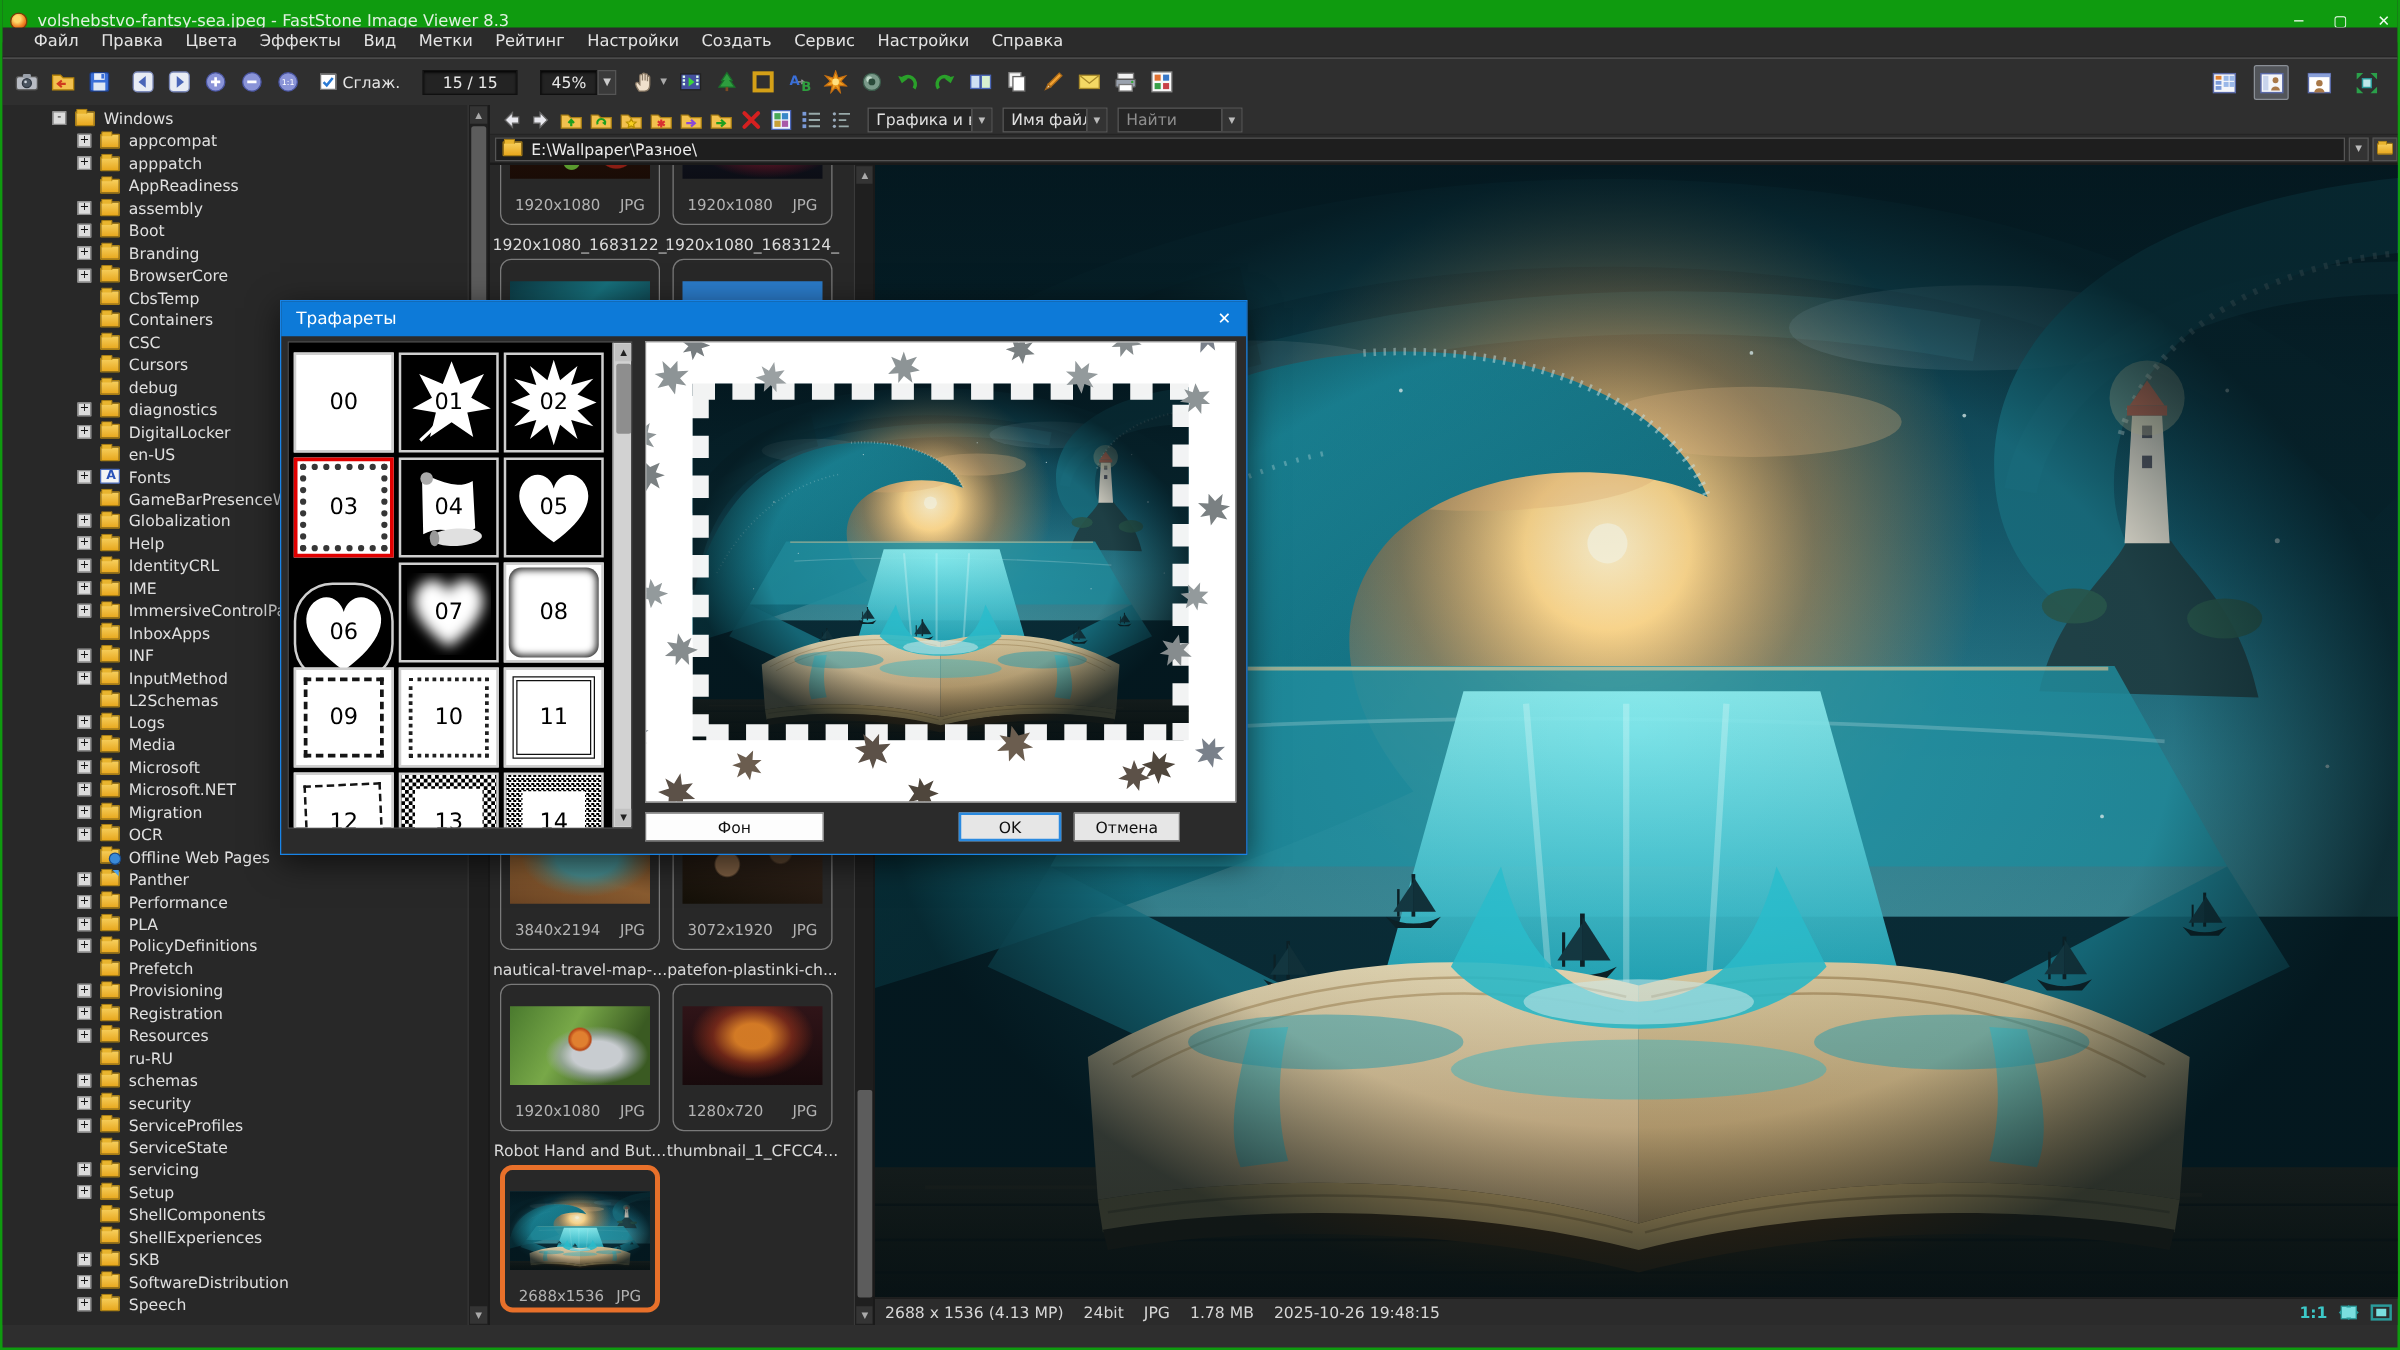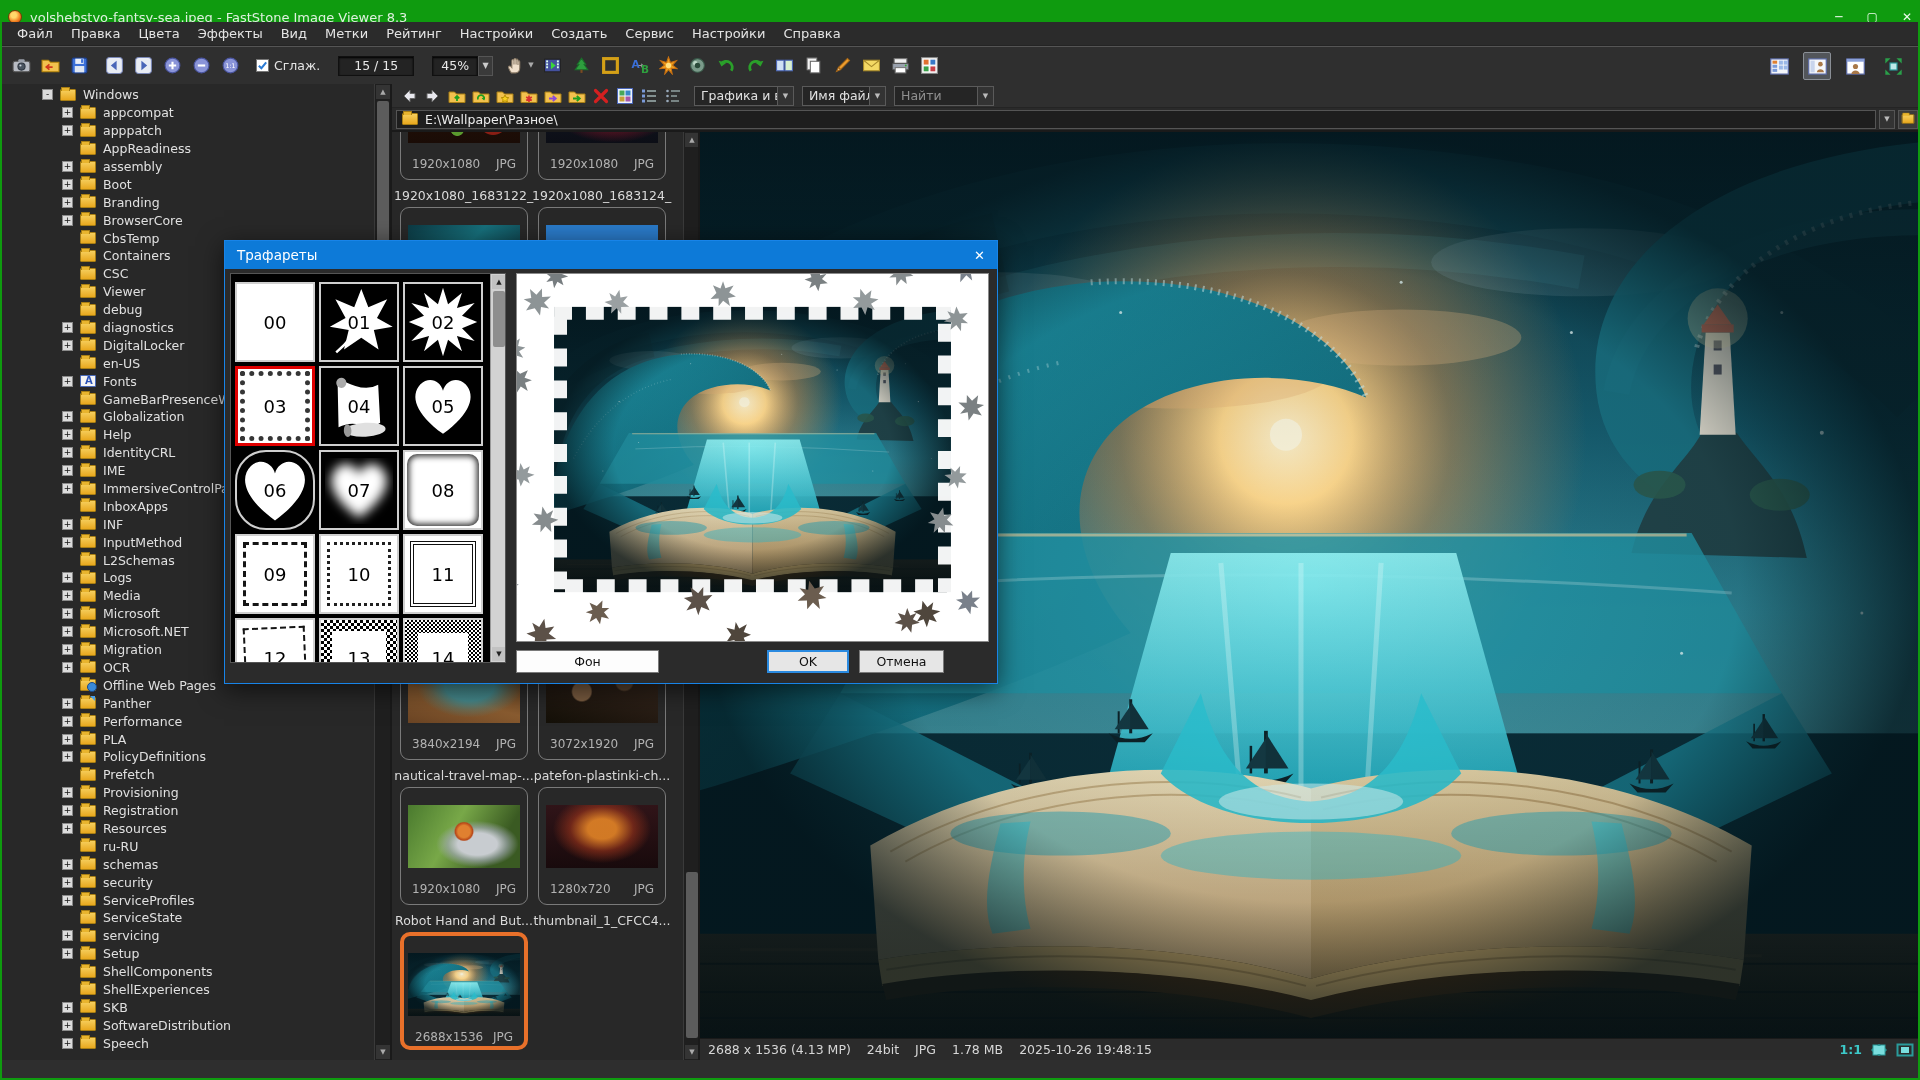--- a/index.html
+++ b/index.html
@@ -5,21 +5,21 @@
   html,body{margin:0;padding:0;background:#222;}
   *{box-sizing:border-box;}
   body{font-family:"DejaVu Sans","Liberation Sans",sans-serif;font-size:12px;color:#ddd;}
   #app{position:relative;width:1920px;height:1080px;background:#2e2e2e;overflow:hidden;border-left:2px solid #0f9b0f;border-right:2px solid #0f9b0f;border-bottom:2px solid #0f9b0f;}
   
   #titlebar{position:absolute;left:-2px;top:0;width:1920px;height:34px;background:#0f9b0f;display:flex;align-items:center;padding:0 8px;color:#dff0df;font-size:13px;}
   #app-logo{width:14px;height:14px;border-radius:50%;background:radial-gradient(circle at 40% 35%,#ffd86a 0 25%,#f08020 60%,#c03010);border:1px solid #7a3a08;margin-right:8px;flex:0 0 auto;}
   #win-controls{margin-left:auto;display:flex;gap:24px;align-items:center;font-size:12px;color:#eefbee;}
   #win-controls span{cursor:default;}
   
-  #menubar{position:absolute;left:0;top:22px;width:1916px;height:24px;background:#2b2b2b;display:flex;align-items:center;padding-left:6px;border-bottom:1px solid #242424;}
+  #menubar{position:absolute;left:0;top:22px;width:1916px;height:24px;background:#2b2b2b;display:flex;align-items:center;padding-left:16px;border-bottom:1px solid #242424;}
   .menu-item{padding:3px 9px;color:#e4e4e4;font-size:13px;white-space:nowrap;}
   
   #toolbar{position:absolute;left:0;top:46px;width:1916px;height:38px;background:#2f2f2f;border-top:1px solid #555;display:flex;align-items:center;padding-left:6px;}
   .tb-icon{width:26px;height:26px;display:flex;align-items:center;justify-content:center;margin-right:3px;flex:0 0 auto;}
   .tb-icon svg{width:19px;height:19px;}
   .tb-icon.active{background:#52555a;border:1px solid #8a8f96;border-radius:2px;}
   .sunken{background:#232323;border:1px solid #101010;box-shadow:inset 0 1px 2px #000;color:#e8e8e8;display:flex;align-items:center;justify-content:center;font-size:12.5px;}
   #pos-box{width:76px;height:20px;margin:0 6px 0 14px;}
   #zoom-box{width:46px;height:20px;margin-left:12px;}
   .drop-btn{width:15px;height:20px;background:#3a3a3a;border:1px solid #555;color:#ccc;font-size:8px;display:flex;align-items:center;justify-content:center;margin-right:8px;}
@@ -548,21 +548,21 @@
       <span class="tlabel">Containers</span>
     </div>
         <div class="trow lv1">
       <span class="tplus none"></span>
       <span class="tfold"></span>
       <span class="tlabel">CSC</span>
     </div>
         <div class="trow lv1">
       <span class="tplus none"></span>
       <span class="tfold"></span>
-      <span class="tlabel">Viewer</span>
+      <span class="tlabel">Cursors</span>
     </div>
         <div class="trow lv1">
       <span class="tplus none"></span>
       <span class="tfold"></span>
       <span class="tlabel">debug</span>
     </div>
         <div class="trow lv1">
       <span class="tplus">+</span>
       <span class="tfold"></span>
       <span class="tlabel">diagnostics</span>
@@ -1080,21 +1080,21 @@
       <div class="snum">04</div>
     </div>
           <div class="scell sblack" style="left: 172px; top: 92px;">
       <div class="shape">
               <svg viewBox="0 0 60 60">
                 <path d="M30,52 C8,36 4,22 12,13 C19,6 28,10 30,18 C32,10 41,6 48,13 C56,22 52,36 30,52 Z" fill="#fff"></path>
               </svg>
             </div>
       <div class="snum">05</div>
     </div>
-          <div class="scell sblack" style="left: 4px; top: 176px; border-radius: 31px;">
+          <div class="scell sblack" style="left: 4px; top: 192px; border-radius: 31px;">
       <div class="shape">
               <svg viewBox="0 0 60 60">
                 <path d="M30,54 C5,36 2,20 11,11 C19,4 28,9 30,17 C32,9 41,4 49,11 C58,20 55,36 30,54 Z" fill="#fff"></path>
               </svg>
             </div>
       <div class="snum">06</div>
     </div>
           <div class="scell sblack" style="left: 88px; top: 176px;">
       <div class="shape">
               <svg viewBox="0 0 60 60">

